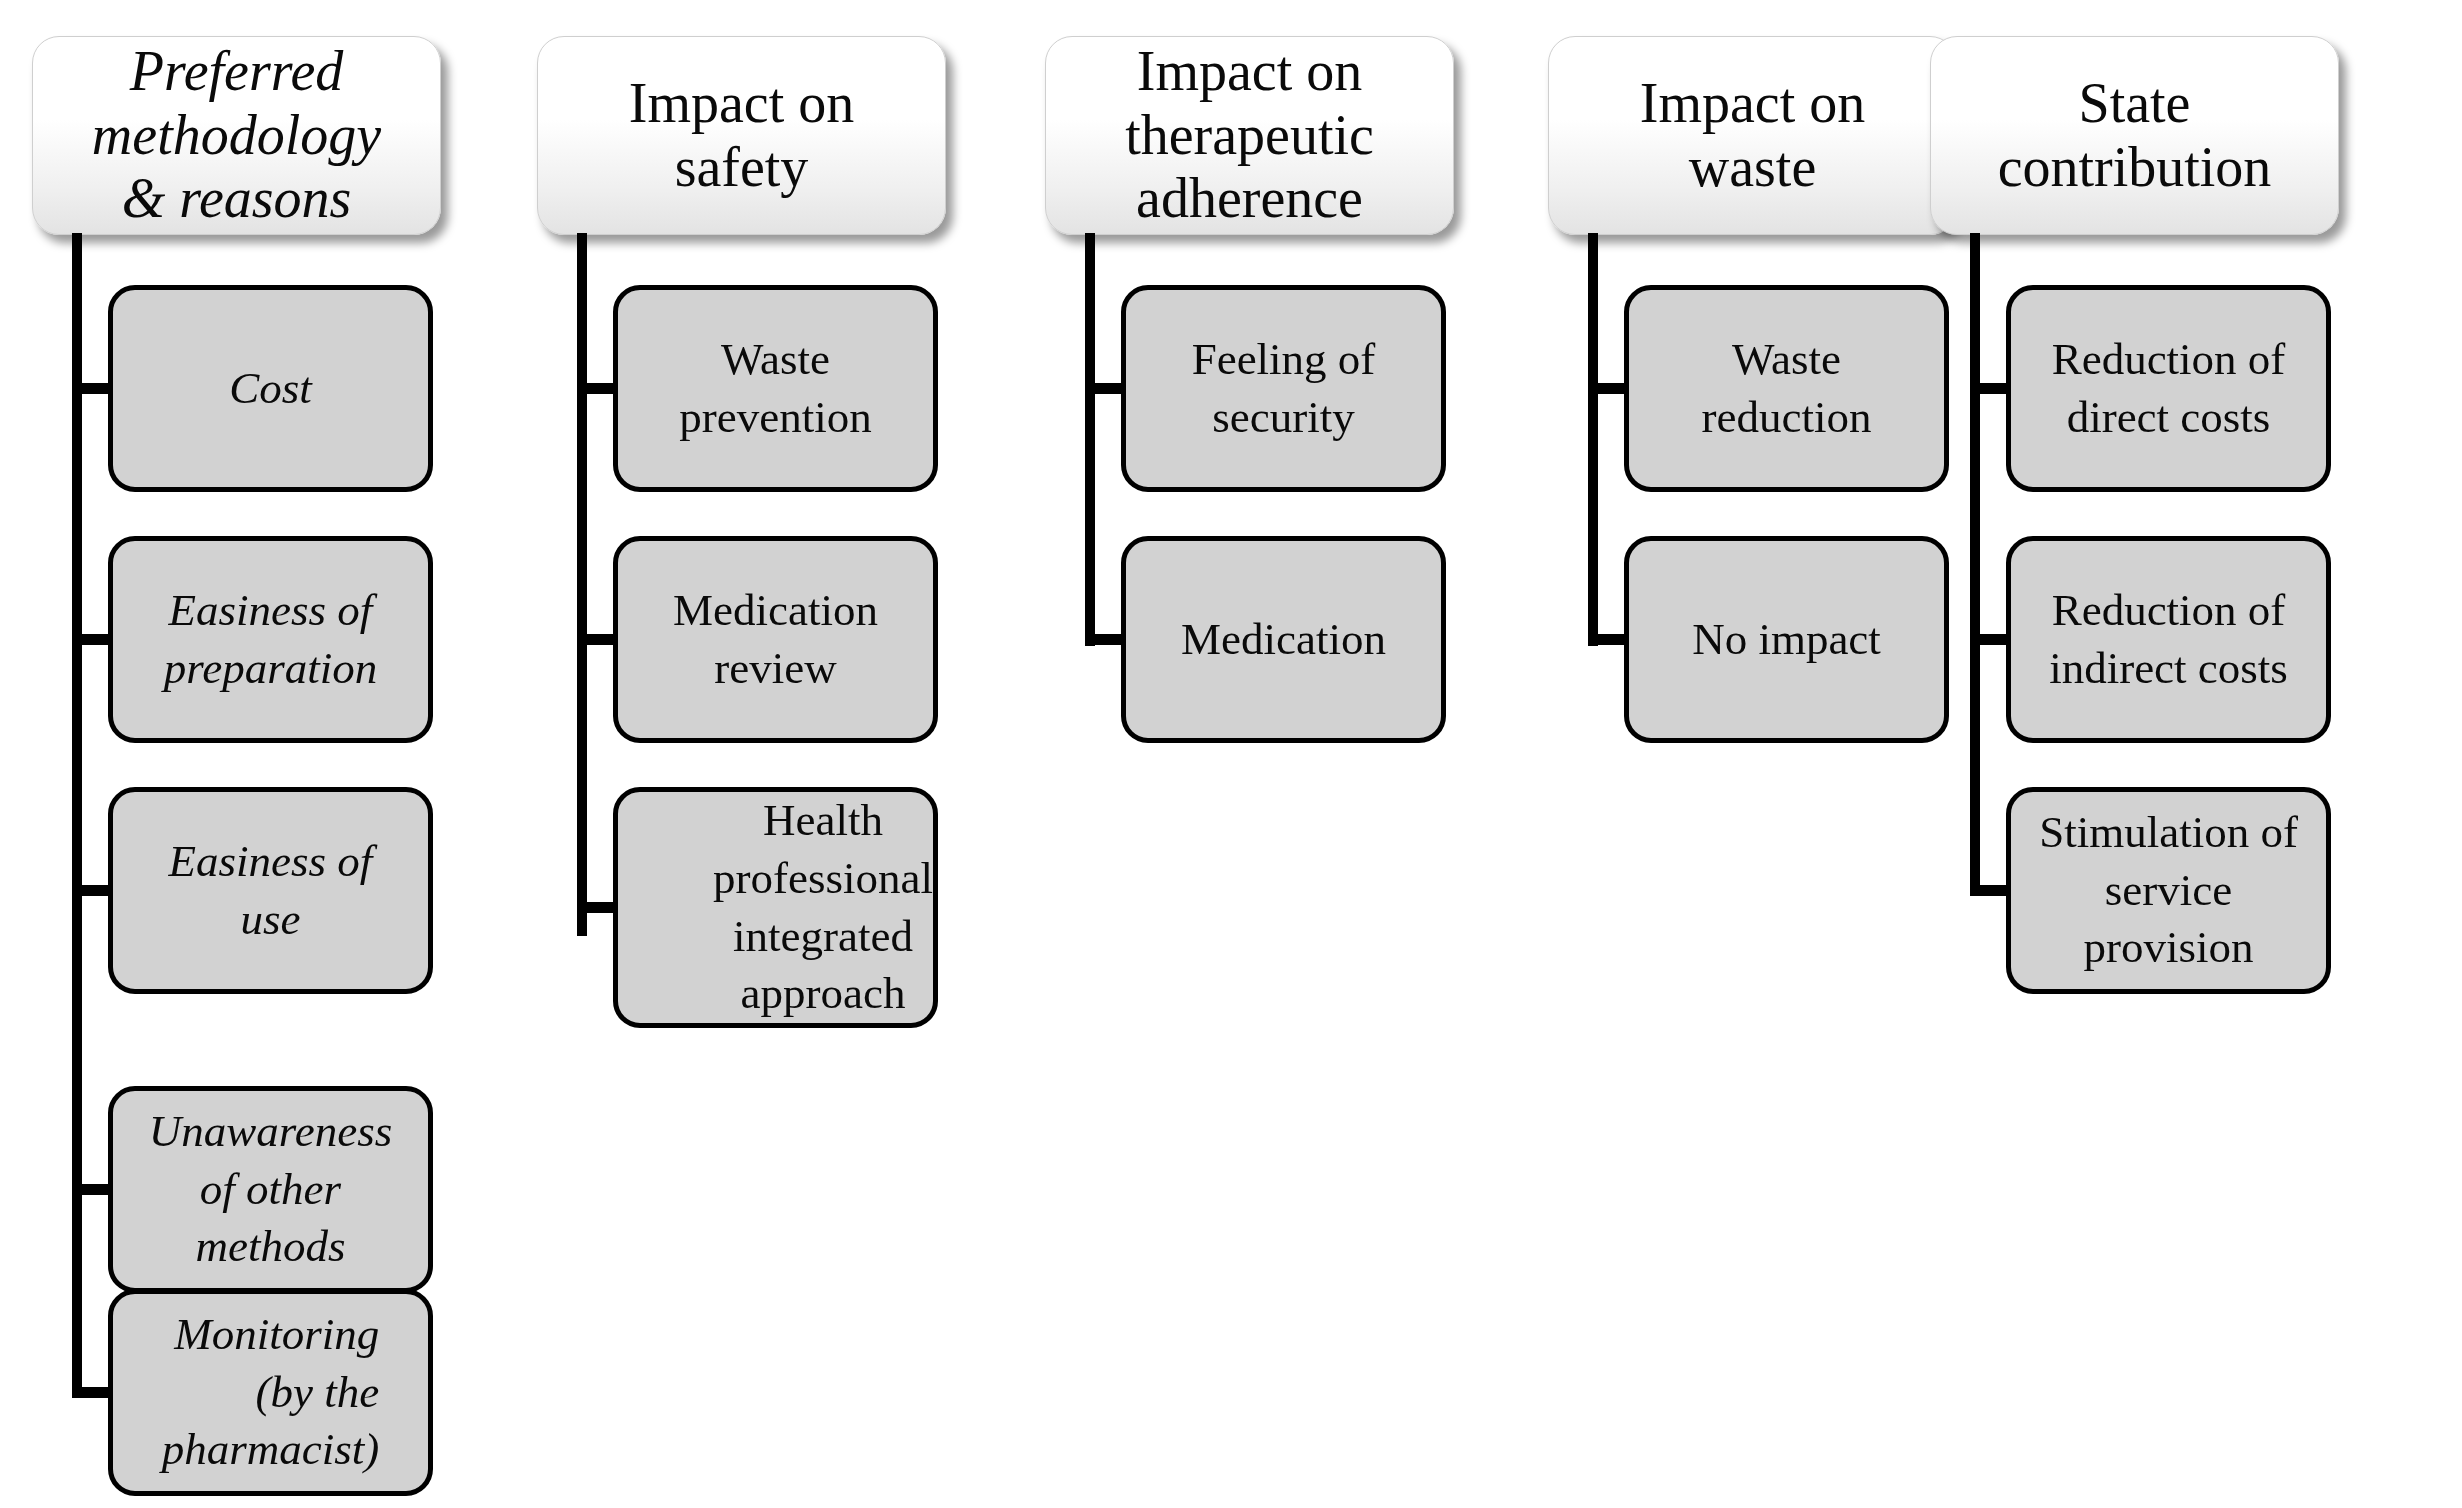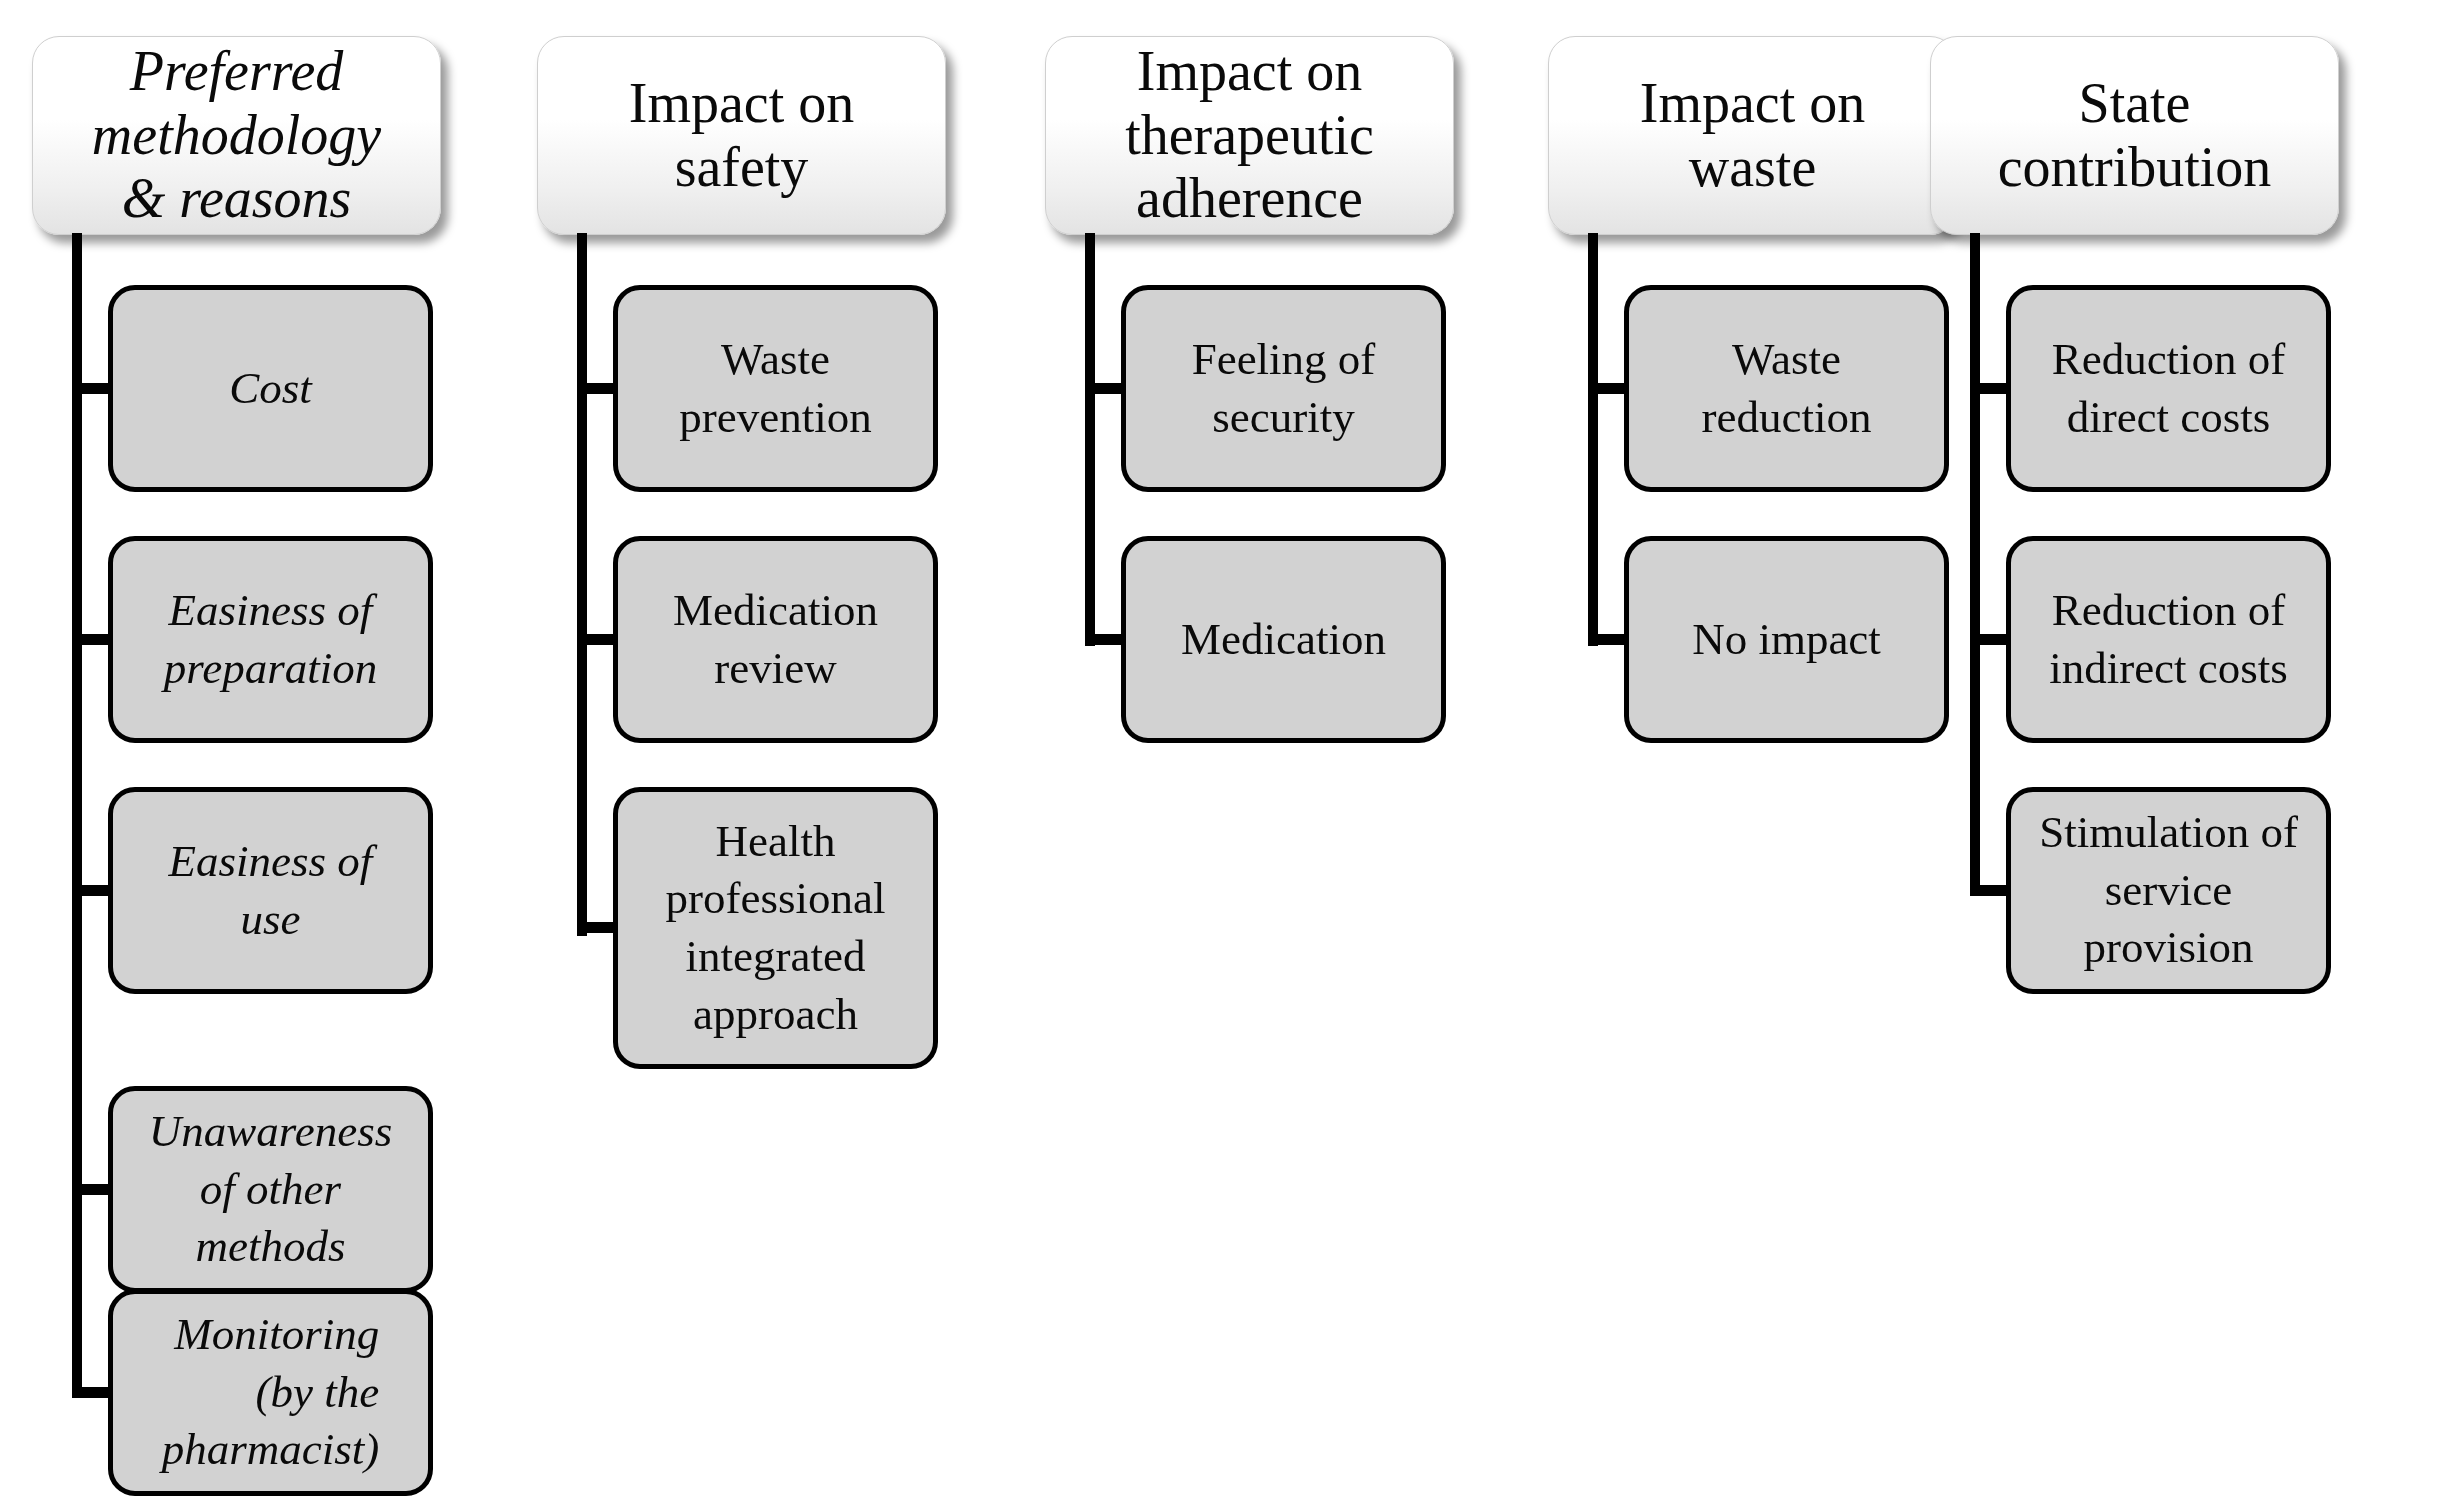--- a/index.html
+++ b/index.html
@@ -80,21 +80,21 @@
     text-align: center;
     font-size: 45px;
     line-height: 1.28;
     white-space: pre-line;
   }
   .r0 { top: 285px; }
   .r1 { top: 536px; }
   .r2 { top: 787px; }
   .r3 { top: 1038px; margin-top: 48px; }
   .r4 { top: 1289px; text-align: right; }
-  .tall { height: 282px; }
+  .tall { height: 241px; justify-content: flex-end; }
 
   .stub {
     position: absolute;
     left: -37px;
     top: 50%;
     margin-top: -5.6px;
     width: 37px;
     height: 11px;
     background: #000000;
   }

